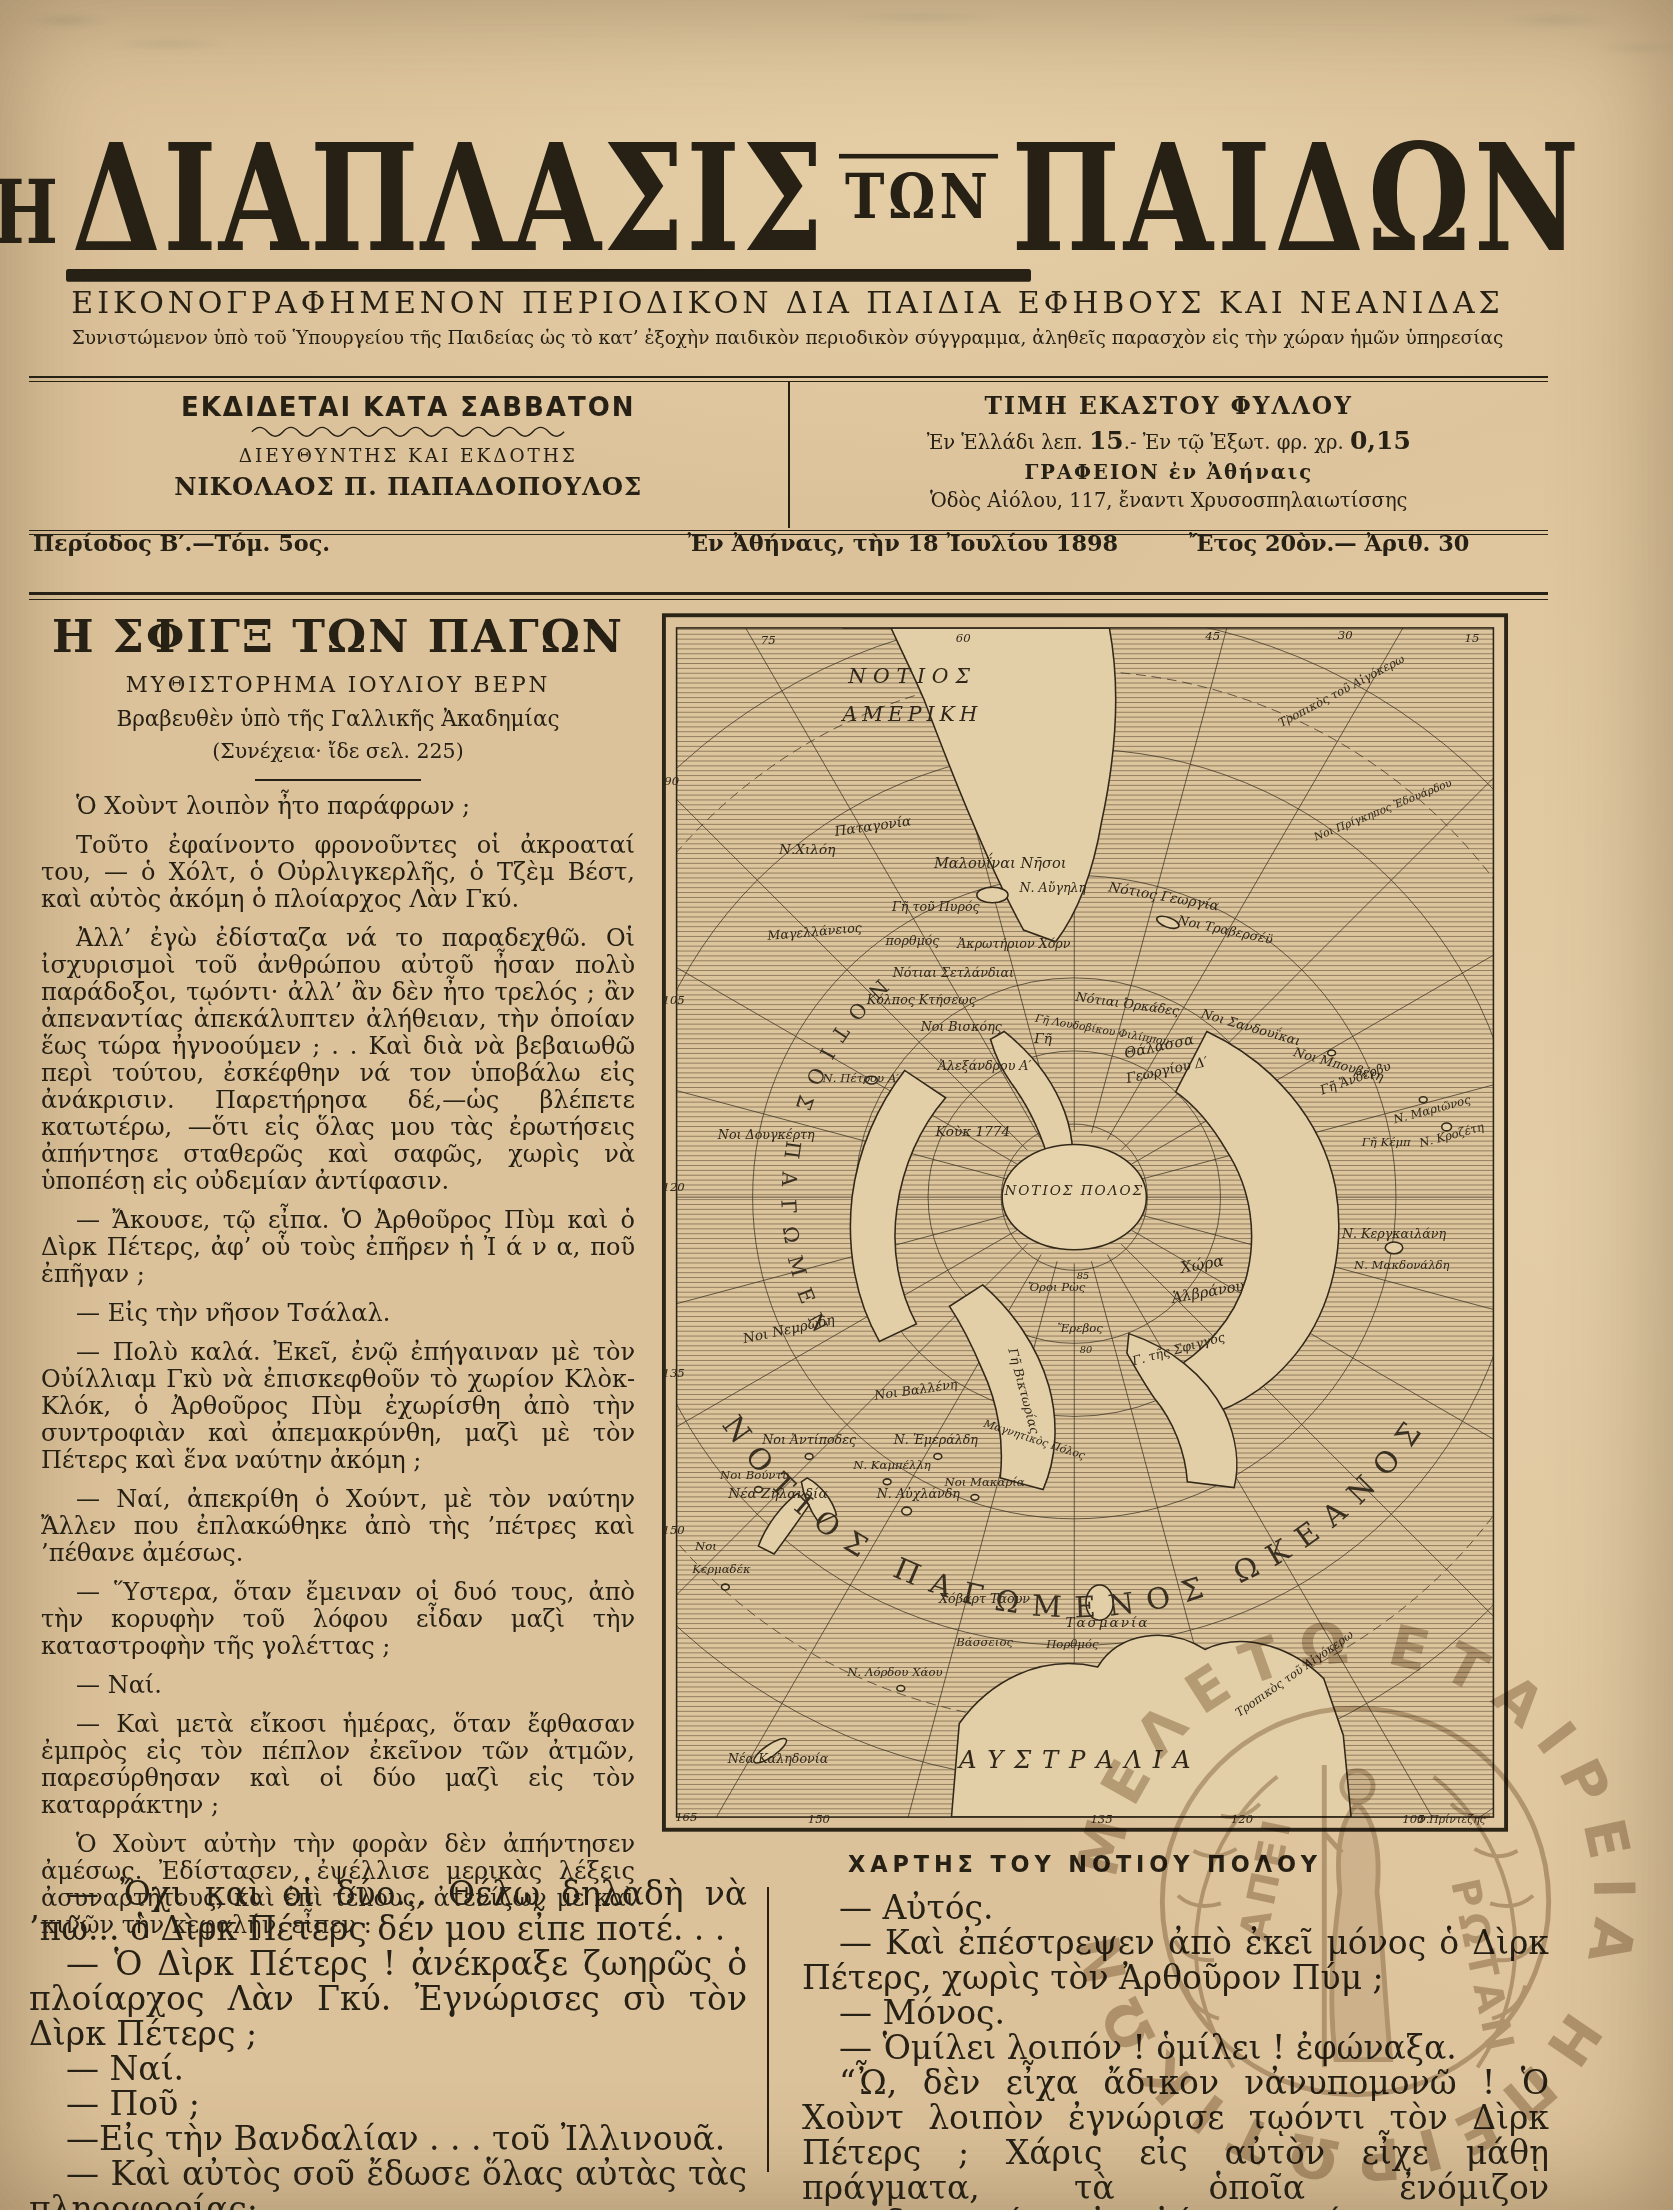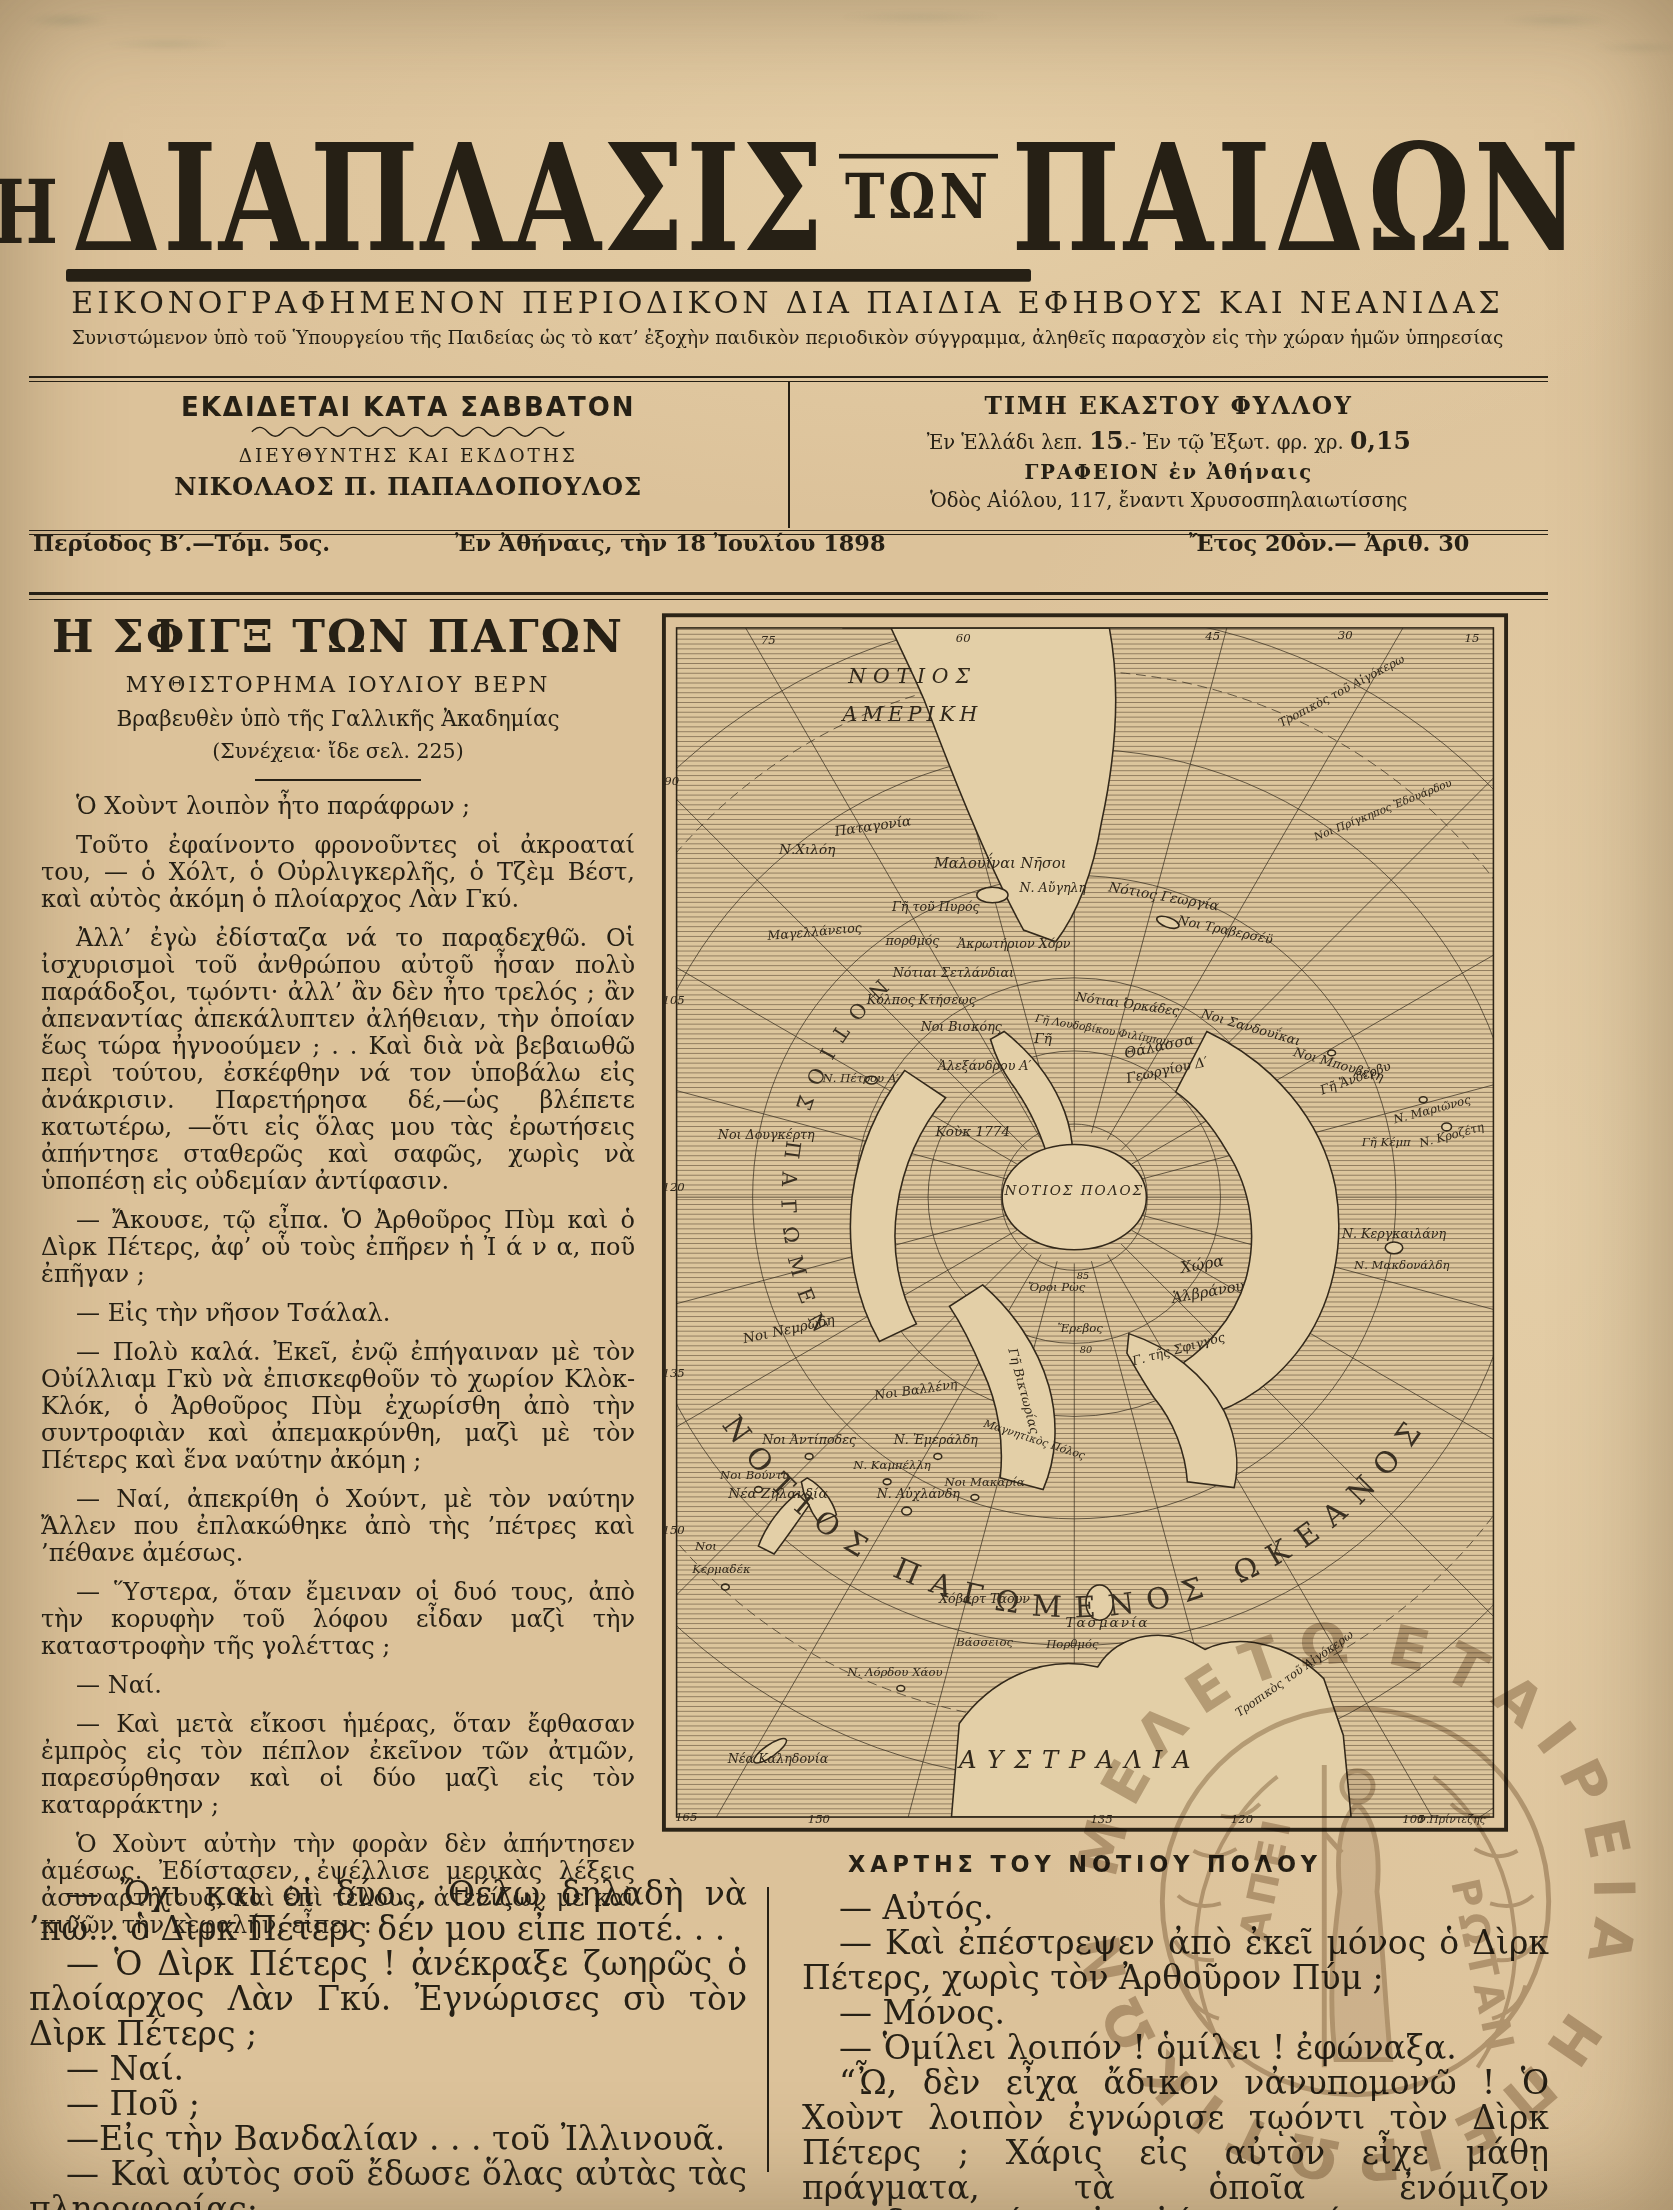--- a/index.html
+++ b/index.html
@@ -43,21 +43,21 @@
   .info-col + .info-col{border-left:2px solid #262015;}
   .info-title{font-size:23.4px;font-weight:bold;letter-spacing:2px;margin-top:3.9px;}
   .info-line{font-size:19.5px;margin-top:5.9px;}
   .big-num{font-size:25px;font-weight:bold;}
   .wavy{display:block;margin:2px auto 0 auto;}
   .role-line{font-size:18.5px;letter-spacing:2.9px;margin-top:7.8px;}
   .publisher{font-size:24.4px;font-weight:bold;letter-spacing:1px;margin-top:5.9px;}
   
   .dateline{position:absolute;left:29px;top:530px;width:1519px;display:flex;font-size:22.4px;font-weight:bold;}
   .dateline .dl-l{width:28%;text-align:left;padding-left:3.9px;}
-  .dateline .dl-c{width:44%;text-align:left;}
+  .dateline .dl-c{width:44%;text-align:right;}
   .dateline .dl-r{width:28%;text-align:center;padding-right:7.8px;}
   
   .leftcol{position:absolute;left:29px;top:607px;width:618px;}
   .art-title{text-align:center;font-size:44px;letter-spacing:2px;margin:3.9px 0 0 0;}
   .art-sub{text-align:center;font-size:21.5px;letter-spacing:2.9px;margin-top:9.8px;}
   .art-award{text-align:center;font-size:21.5px;margin-top:9.8px;}
   .art-cont{text-align:center;font-size:20.5px;margin-top:7.8px;}
   .art-divider{width:166px;border:none;border-top:2px solid #262015;margin:15.6px auto 9.8px auto;}
   .body-paras p{margin:12px;font-size:24px;line-height:27px;text-align:justify;text-indent:35px;}
   

